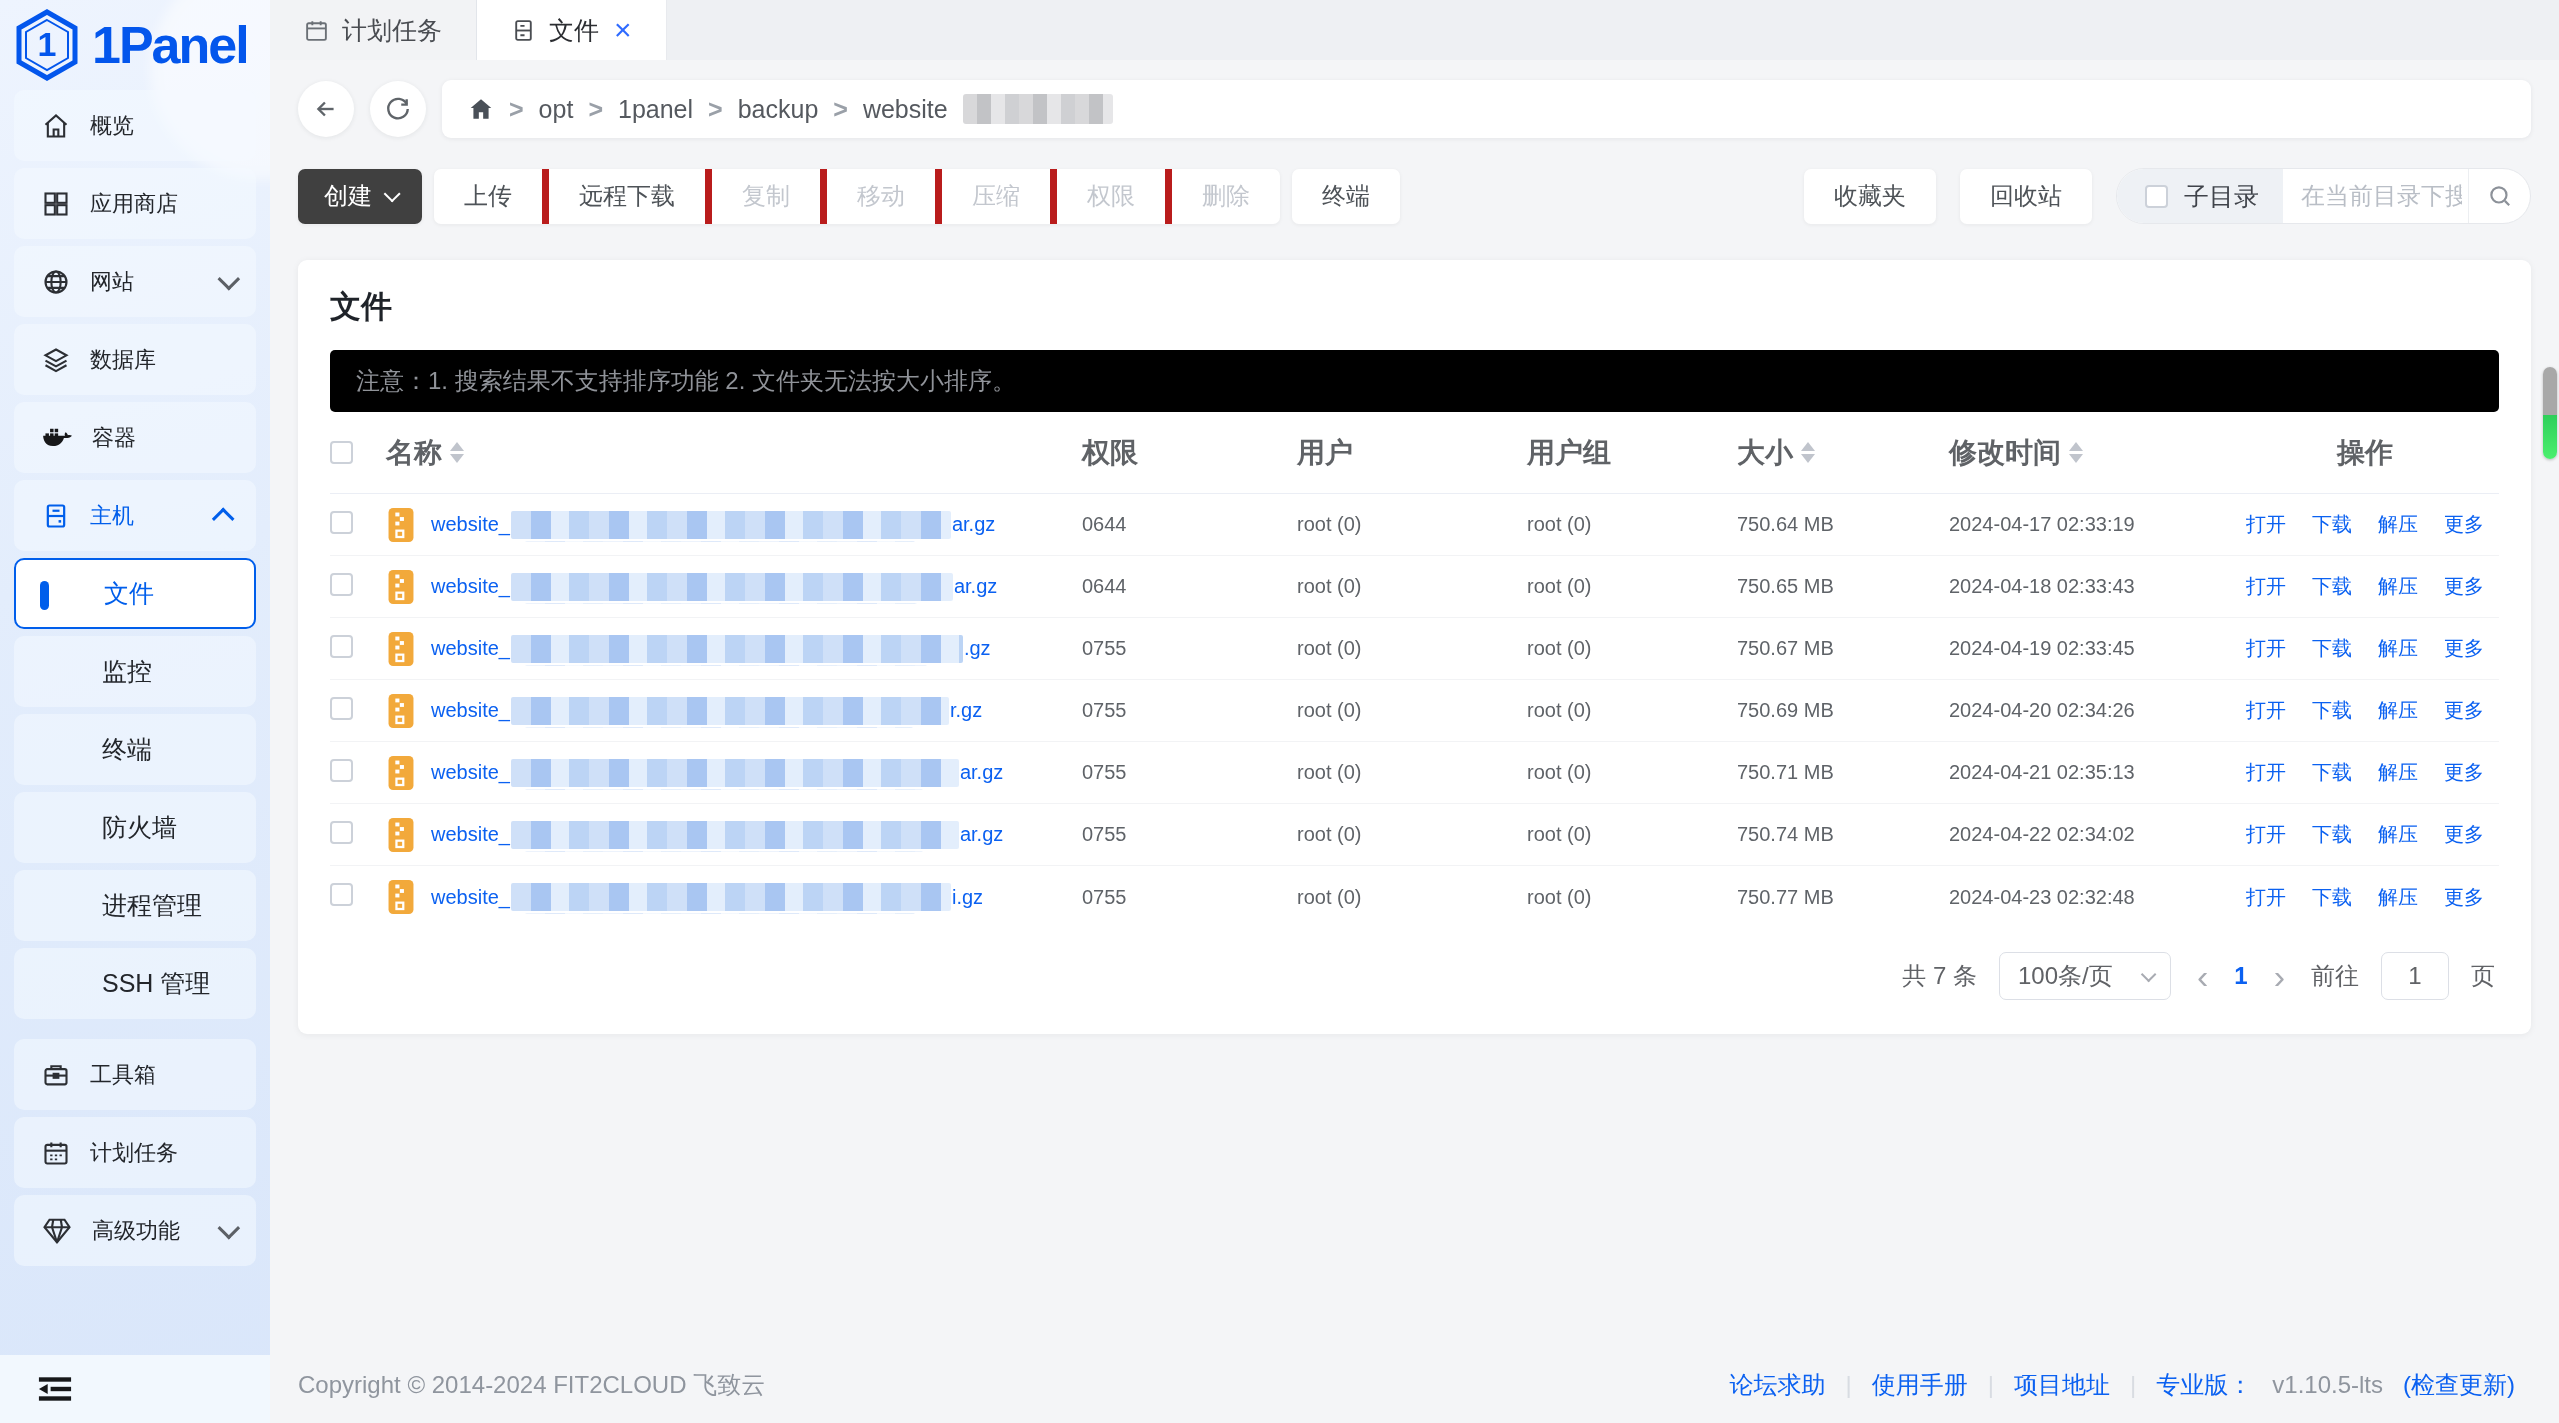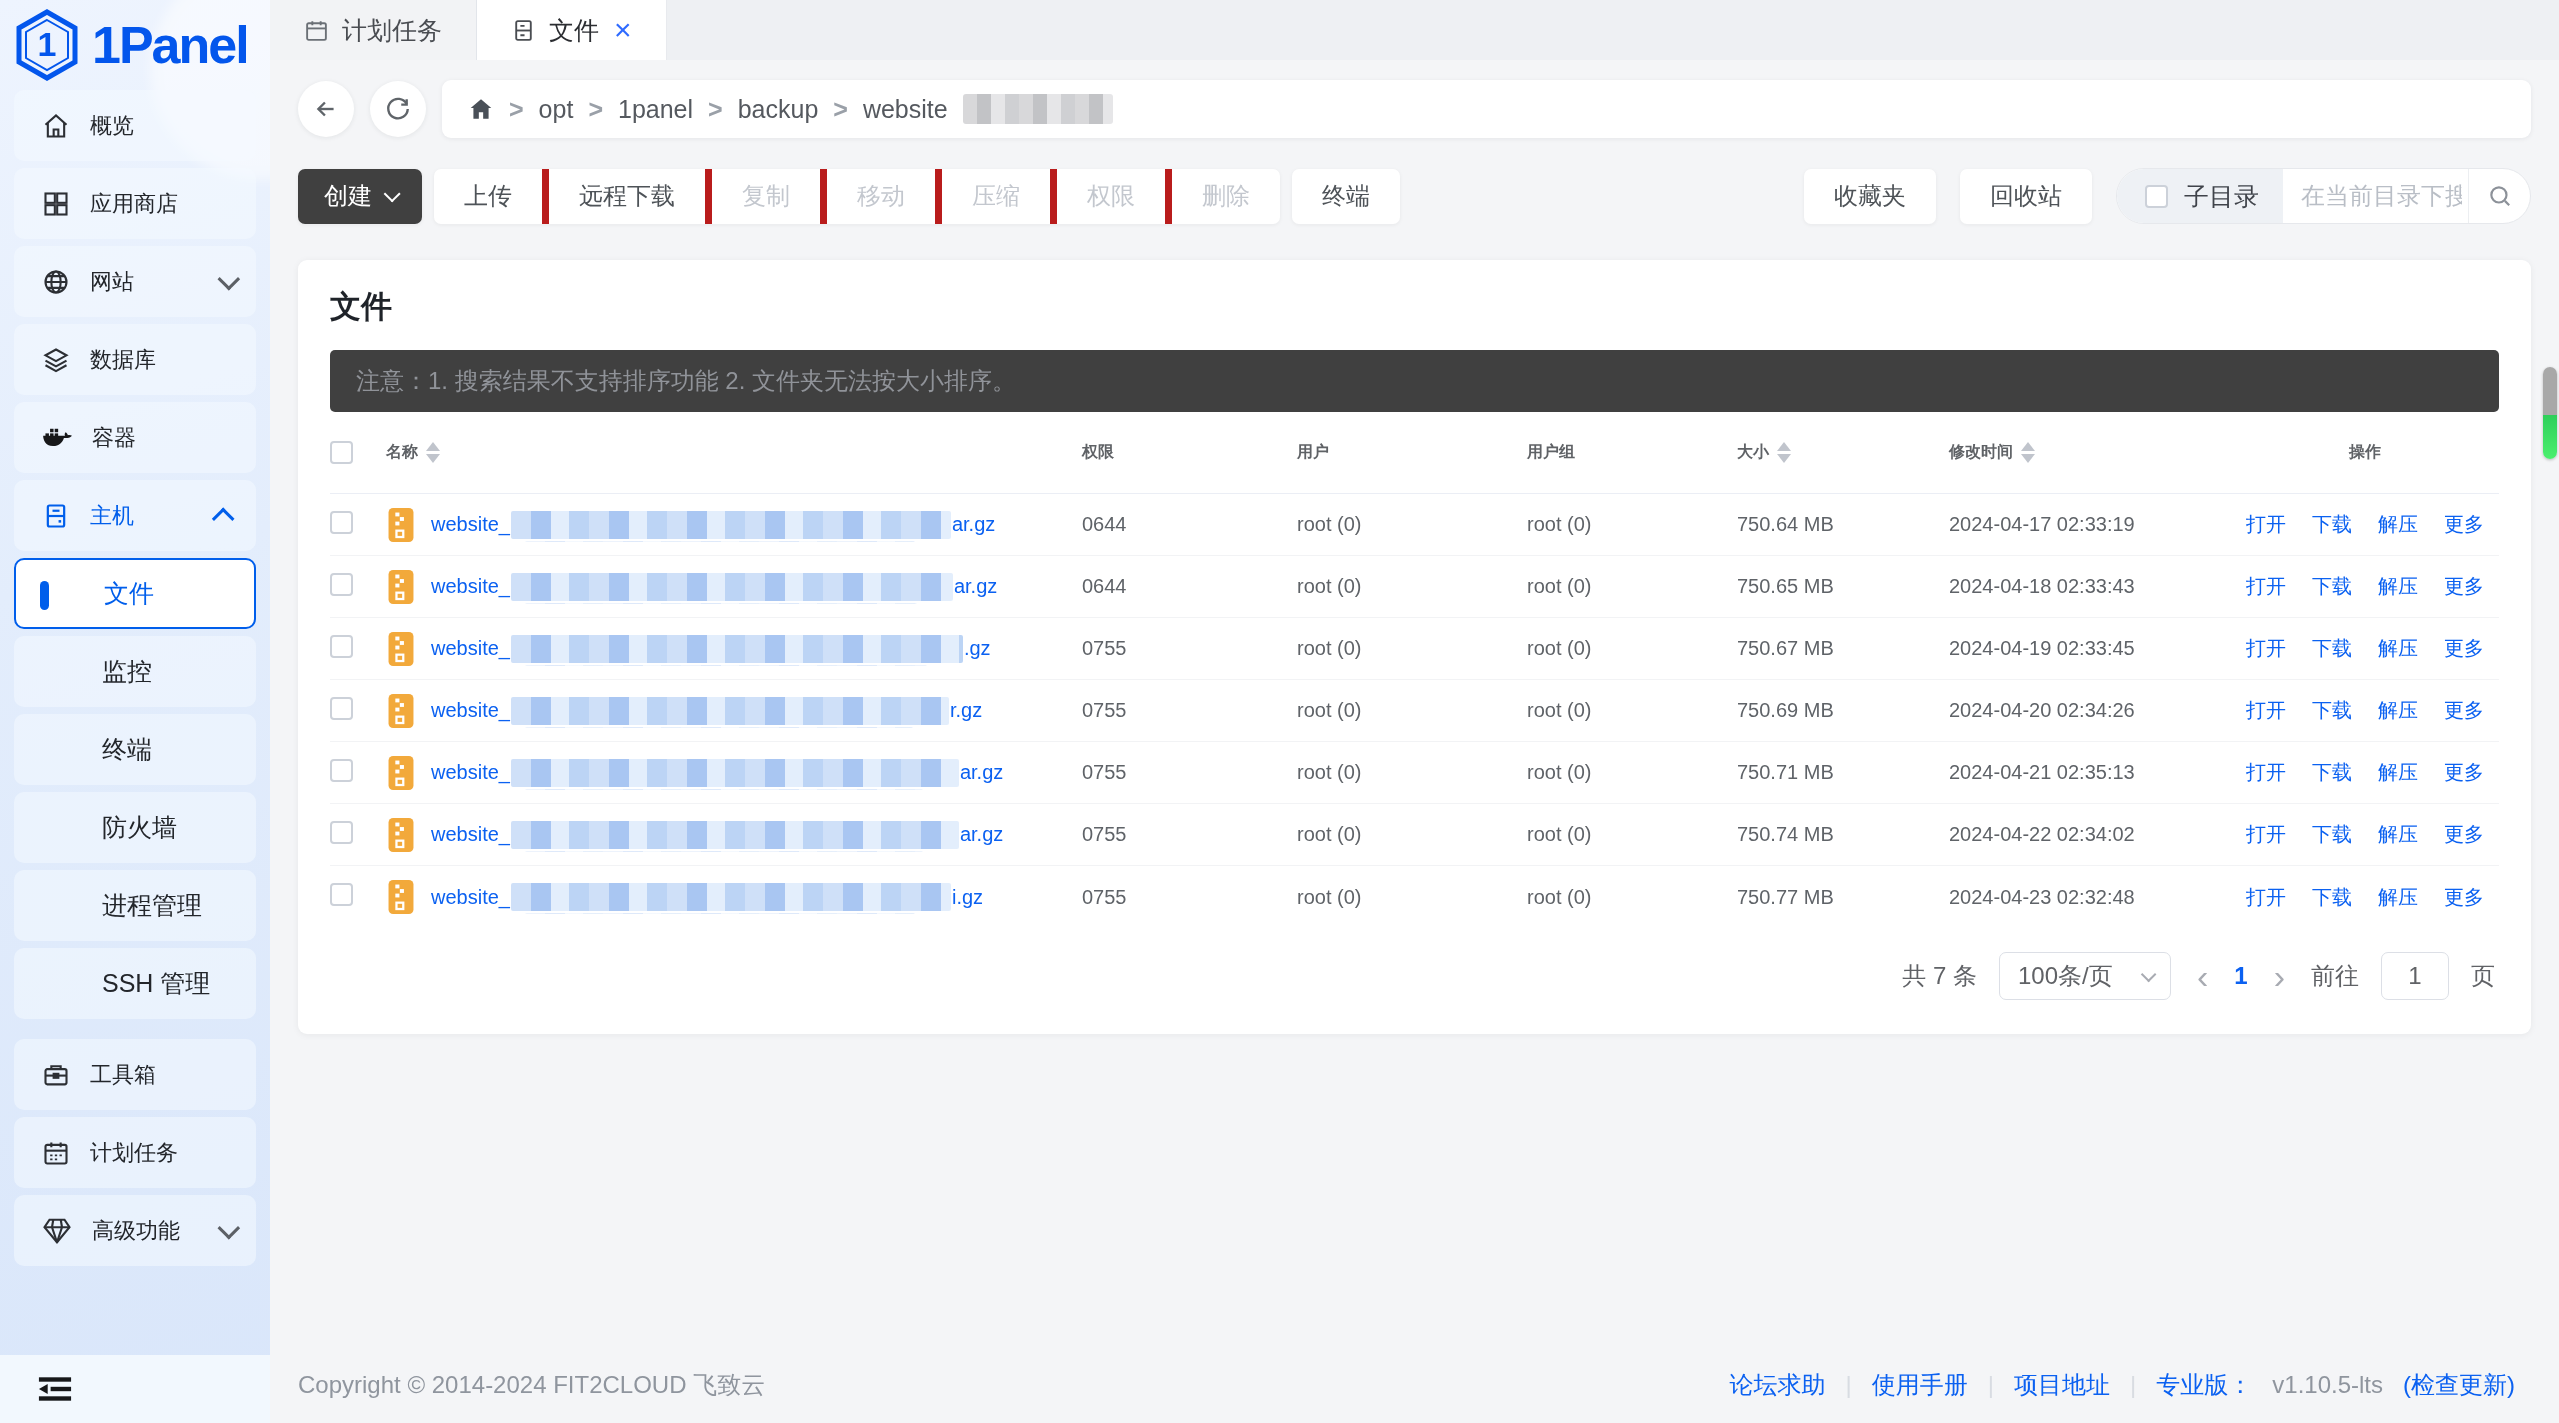--- a/index.html
+++ b/index.html
@@ -76,25 +76,25 @@
   .search-input { border:none; outline:none; height:100%; width:185px; padding:0 6px 0 18px; font-size:24px;
     color:#333; font-family:inherit; }
   .search-input::placeholder { color:#b9bec6; }
   .search-ic { width:62px; height:100%; display:flex; align-items:center; justify-content:center;
     border-left:1px solid #eceef1; cursor:pointer; }
 
   
   .card { margin-top:36px; background:#fff; border-radius:9px; box-shadow:0 1px 7px rgba(31,35,41,.06);
     padding:26px 32px 10px 32px; flex:0 0 auto; }
   .card-title { font-size:31px; font-weight:700; color:#1f2329; }
-  .notice { margin-top:22px; background:#404040; border-radius:5px; height:62px; display:flex; align-items:center;
+  .notice { margin-top:22px; background:#000000; border-radius:5px; height:62px; display:flex; align-items:center;
     padding:0 26px; font-size:24px; color:#909399; }
 
   .tgrid { display:grid; grid-template-columns:56px 1fr 215px 230px 210px 212px 282px 268px; align-items:center; }
-  .thead { height:82px; border-bottom:1px solid #ebeef5; font-size:16px; font-weight:700; color:#5f6266;text-align:right; }
+  .thead { height:82px; border-bottom:1px solid #ebeef5; font-size:28px; font-weight:700; color:#5f6266;text-align:right; }
   .th { display:flex; align-items:center; gap:8px; }
   .sorters { display:inline-flex; flex-direction:column; gap:3px; }
   .sorters i { width:0; height:0; border-left:7px solid transparent; border-right:7px solid transparent; display:block; }
   .sorters .up { border-bottom:9px solid #c0c4cc; }
   .sorters .dn { border-top:9px solid #c0c4cc; }
   .trow { height:62px; border-bottom:1px solid #f2f3f5; font-size:20px; color:#5f6368; }
   .trow:last-child { border-bottom:none; }
   .c-name { display:flex; align-items:center; gap:15px; overflow:hidden; }
   .fname { display:flex; align-items:center; color:#0b61f1; cursor:pointer; white-space:nowrap; }
   .censor-blue { position:relative; display:inline-block; height:28px; margin:0 1px; border-radius:2px; vertical-align:middle;

